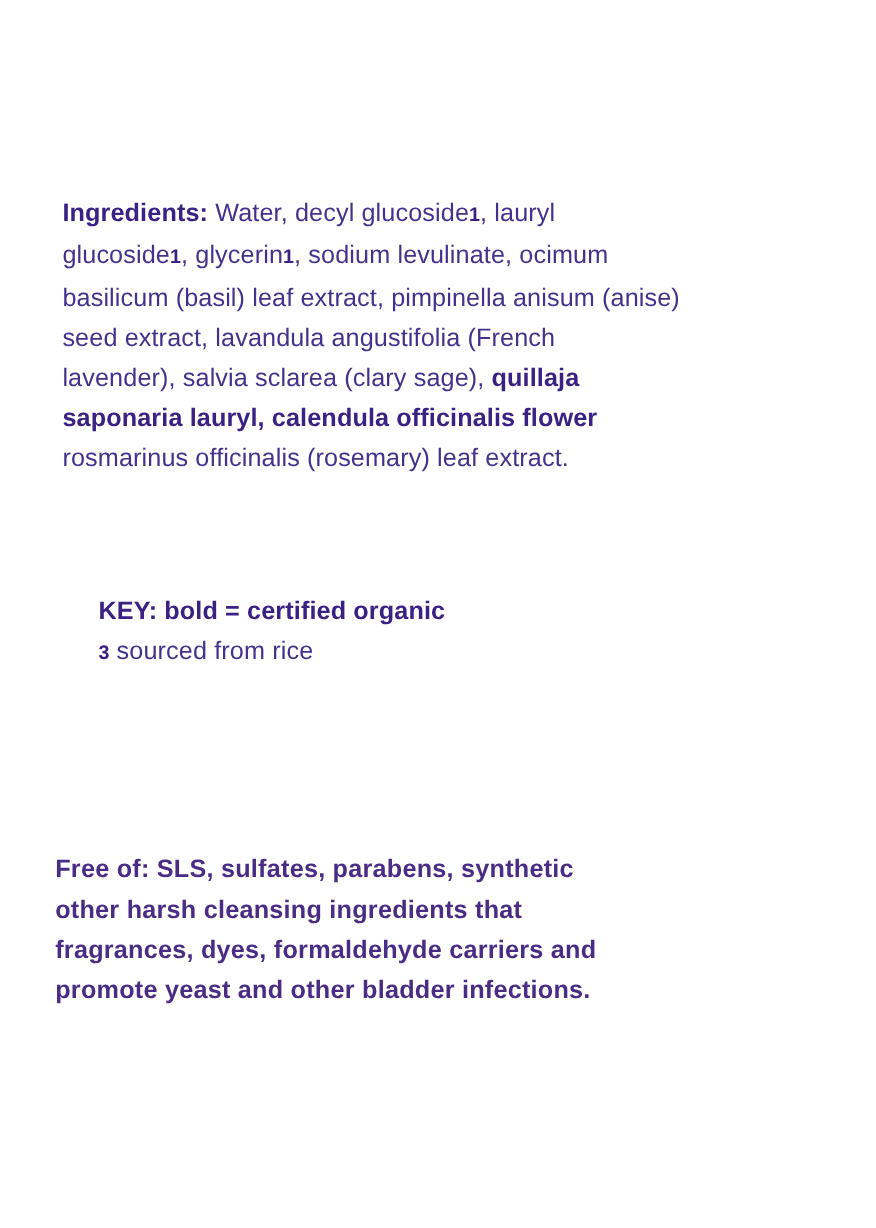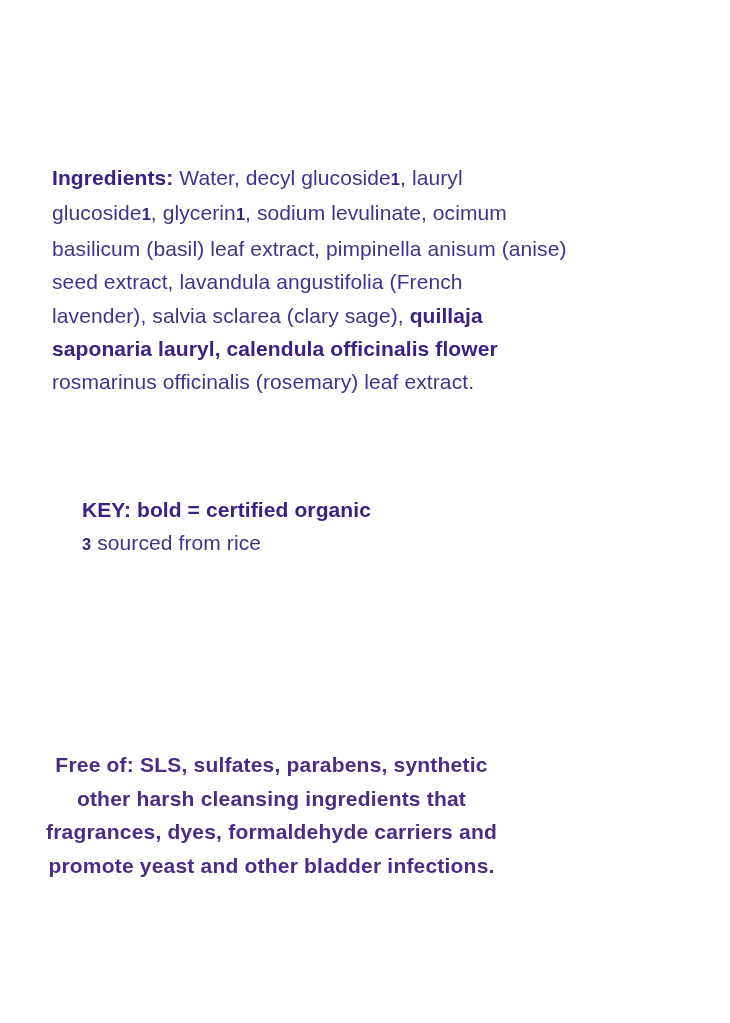--- a/index.html
+++ b/index.html
@@ -29,26 +29,25 @@
     left: 52px;
     top: 161px;
   }
   #key-block {
     left: 50px;
     top: 493px;
     margin-left: 32px;
   }
   #freeof-block {
     left: 46px;
-    top: 748px;
+    top: 708px;
     font-weight: 700;
     color: var(--ink-free, #4a2c85);
     letter-spacing: 0.2px;
     line-height: 33.6px;
-    text-align: center;
   }
   .b {
     font-weight: 700;
     color: var(--ink-bold, #3a2183);
   }
   .n {
     font-weight: 700;
     font-size: 0.78em;
     color: var(--ink-bold, #3a2183);
   }

